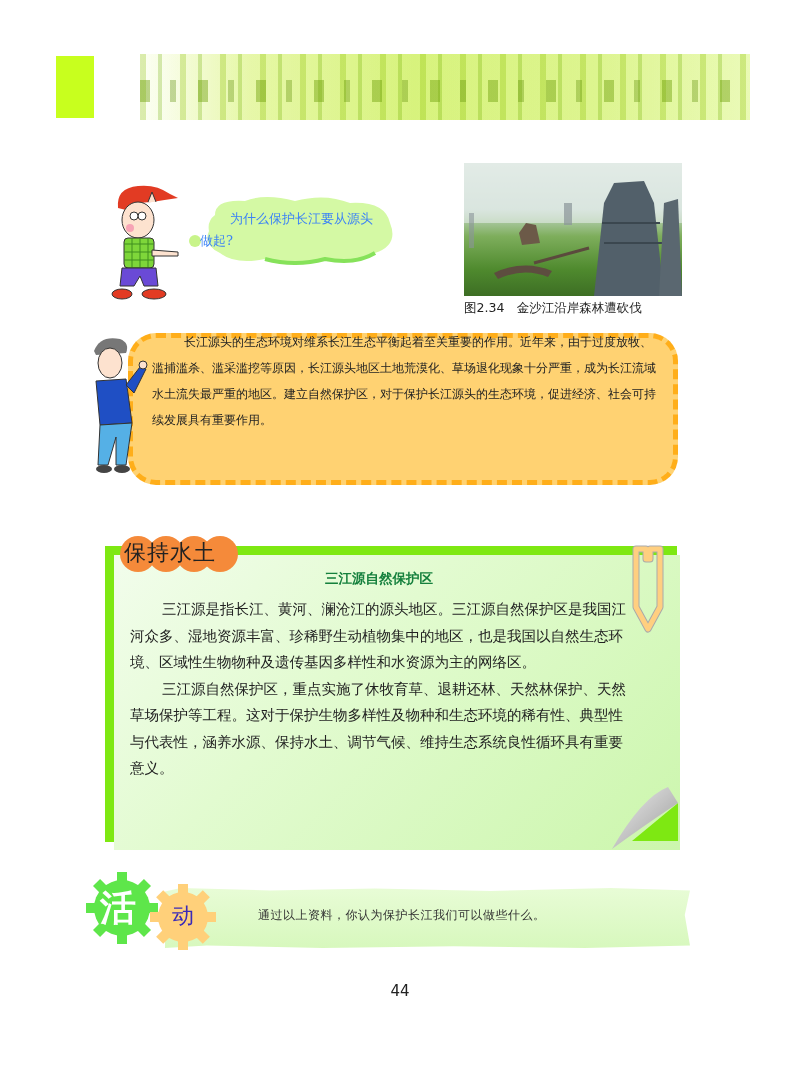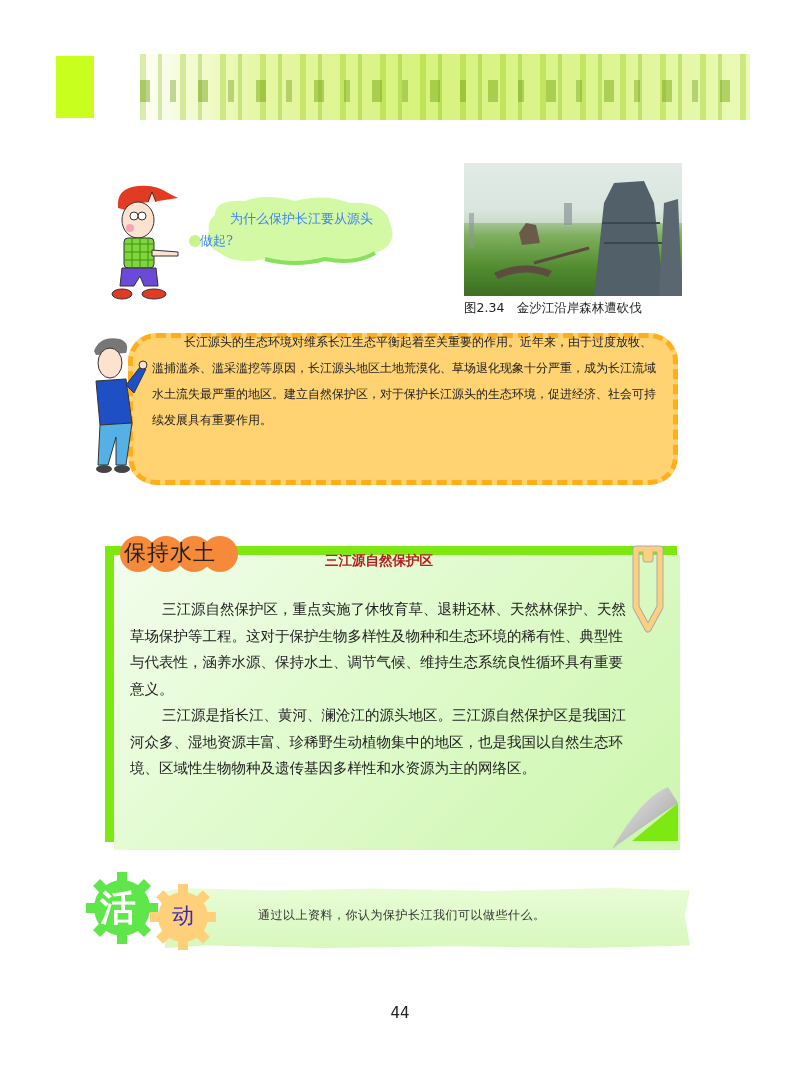--- a/index.html
+++ b/index.html
@@ -38,39 +38,39 @@
     font-size: 12px; line-height: 26px; color: #222; }
   .note-text p { margin: 0; text-indent: 32px; }
 
   
   .kw-frame { left: 105px; top: 546px; width: 572px; height: 296px; background: #7ee812; }
   .kw-inner { left: 114px; top: 555px; width: 566px; height: 295px;
     background: linear-gradient(135deg, #f2fdec 0%, #e2fbd0 40%, #ccf6ad 100%); }
   .kw-badge { left: 120px; top: 535px; width: 118px; height: 38px; }
   .kw-badge-text { left: 124px; top: 538px; font-family: "DejaVu Sans", sans-serif; font-size: 22px;
     color: #222; letter-spacing: 1px; }
-  .kw-title { left: 114px; top: 552px; width: 530px; text-align: center; font-family: "DejaVu Sans", sans-serif;
-    font-weight: bold; font-size: 13.5px; color: #b91c1c; }
+  .kw-title { left: 114px; top: 570px; width: 530px; text-align: center; font-family: "DejaVu Sans", sans-serif;
+    font-weight: bold; font-size: 13.5px; color: #15803d; }
   .kw-body { left: 130px; top: 596px; width: 500px; font-size: 14.5px; line-height: 26.5px; color: #222; }
   .kw-body p { margin: 0; text-indent: 32px; }
   .clip { left: 628px; top: 545px; width: 40px; height: 88px; }
   .curl { left: 612px; top: 787px; width: 70px; height: 62px; }
 
   
   .act-band { left: 165px; top: 888px; width: 525px; height: 60px;
     background: linear-gradient(180deg, #e8fcd6 0%, #d7f8bd 100%);
     clip-path: polygon(0 6%, 3% 0, 20% 4%, 40% 1%, 62% 5%, 85% 0, 100% 4%, 99% 45%, 100% 96%, 80% 100%, 55% 97%, 30% 100%, 8% 96%, 0 100%); }
   .gear1 { left: 86px; top: 872px; width: 72px; height: 72px; }
   .gear2 { left: 150px; top: 884px; width: 66px; height: 66px; }
   .gear1-text { left: 100px; top: 884px; font-family: "DejaVu Sans", sans-serif; font-size: 36px; color: #fff;
     font-weight: bold; }
   .gear2-text { left: 172px; top: 901px; font-family: "DejaVu Sans", sans-serif; font-size: 22px; color: #3a2ab8; }
   .act-text { left: 258px; top: 907px; font-size: 12px; color: #333; letter-spacing: 0.5px; }
 
-  .page-num { left: 380px; top: 1004px; width: 40px; text-align: center; font-family: "DejaVu Sans", sans-serif;
+  .page-num { left: 380px; top: 982px; width: 40px; text-align: center; font-family: "DejaVu Sans", sans-serif;
     font-size: 15px; color: #222; }
 </style>
 </head>
 <body>
 
 <div class="abs hdr-block"></div>
 <div class="abs hdr-band"></div>
 
 <svg class="abs boy" viewBox="0 0 80 125">
   <path d="M10 28 Q8 8 30 6 Q48 4 62 14 L70 18 Q56 20 44 22 Q28 22 18 30 Z" fill="#e23b23"></path>
@@ -127,22 +127,22 @@
 <div class="abs kw-inner"></div>
 <svg class="abs kw-badge" viewBox="0 0 118 38">
   <circle cx="18" cy="19" r="18" fill="#f58a3a"></circle>
   <circle cx="46" cy="19" r="18" fill="#f58a3a"></circle>
   <circle cx="74" cy="19" r="18" fill="#f58a3a"></circle>
   <circle cx="100" cy="19" r="18" fill="#f58a3a"></circle>
 </svg>
 <div class="abs kw-badge-text">保持水土</div>
 <div class="abs kw-title">三江源自然保护区</div>
 <div class="abs kw-body">
+  <p>三江源是指长江、黄河、澜沧江的源头地区。三江源自然保护区是我国江河众多、湿地资源丰富、珍稀野生动植物集中的地区，也是我国以自然生态环境、区域性生物物种及遗传基因多样性和水资源为主的网络区。</p>
   <p>三江源自然保护区，重点实施了休牧育草、退耕还林、天然林保护、天然草场保护等工程。这对于保护生物多样性及物种和生态环境的稀有性、典型性与代表性，涵养水源、保持水土、调节气候、维持生态系统良性循环具有重要意义。</p>
-  <p>三江源是指长江、黄河、澜沧江的源头地区。三江源自然保护区是我国江河众多、湿地资源丰富、珍稀野生动植物集中的地区，也是我国以自然生态环境、区域性生物物种及遗传基因多样性和水资源为主的网络区。</p>
 </div>
 <svg class="abs clip" viewBox="0 0 40 88">
   <path d="M8 4 L8 62 L20 84 L32 62 L32 4 L22 4 L22 14 L18 14 L18 4 Z" fill="none" stroke="#aaa" stroke-width="7" stroke-linejoin="round"></path>
   <path d="M8 4 L8 62 L20 84 L32 62 L32 4 L22 4 L22 14 L18 14 L18 4 Z" fill="none" stroke="#ffcf80" stroke-width="5" stroke-linejoin="round"></path>
 </svg>
 <svg class="abs curl" viewBox="0 0 70 62">
   <path d="M66 16 L66 54 L20 54 Z" fill="#7ee812"></path>
   <path d="M56 0 Q30 10 0 62 Q30 40 66 16 Z" fill="url(#cg)"></path>
   <defs>
       <linearGradient id="cg" x1="0" y1="0" x2="1" y2="1">

